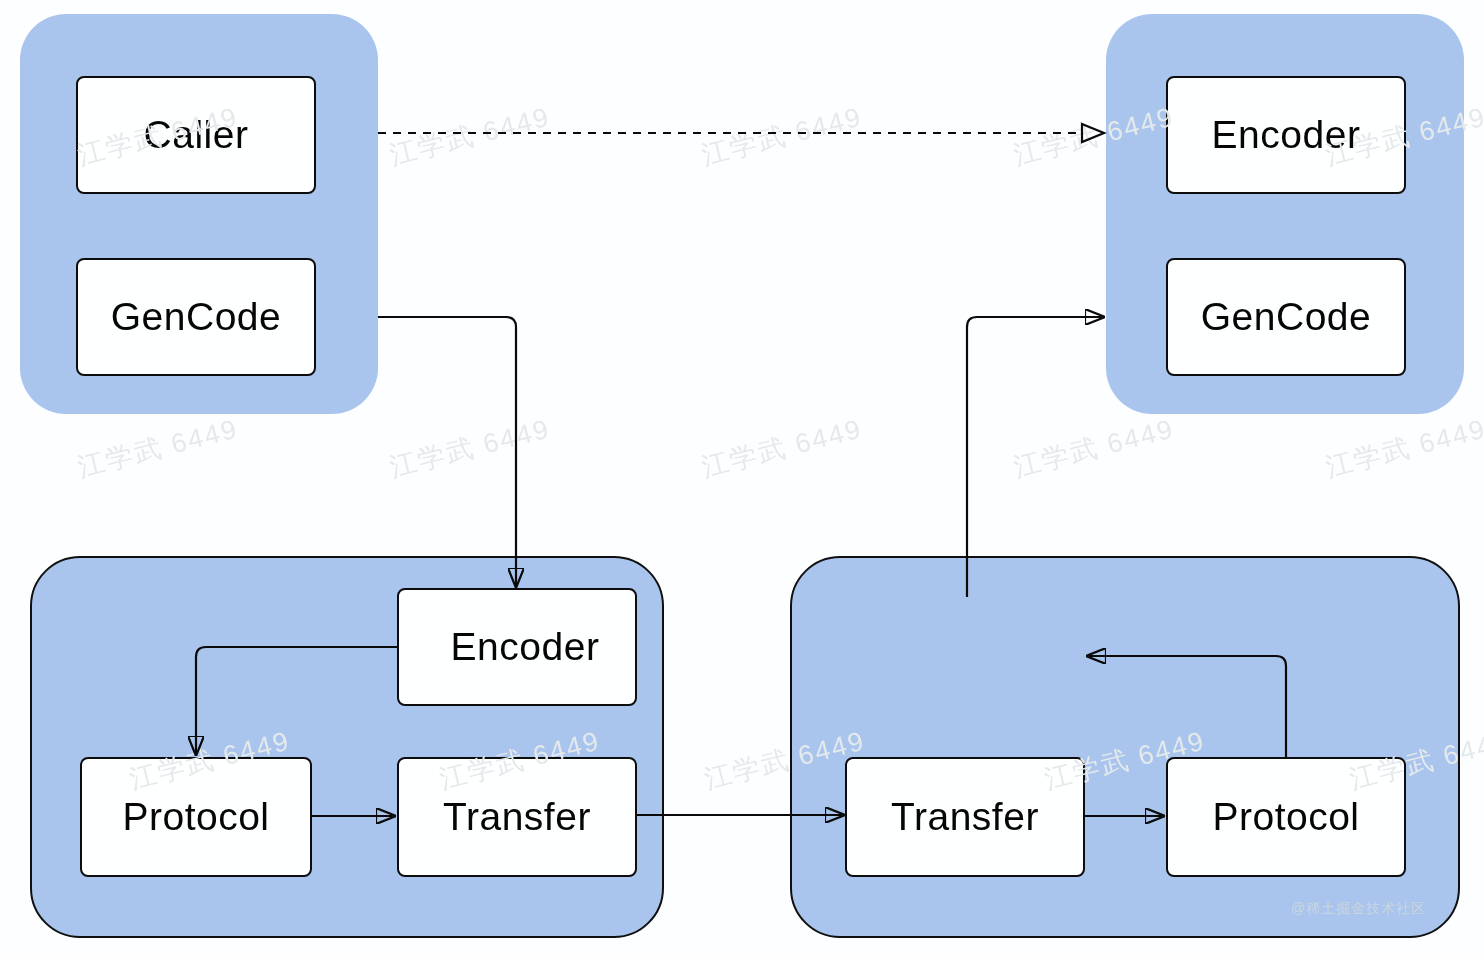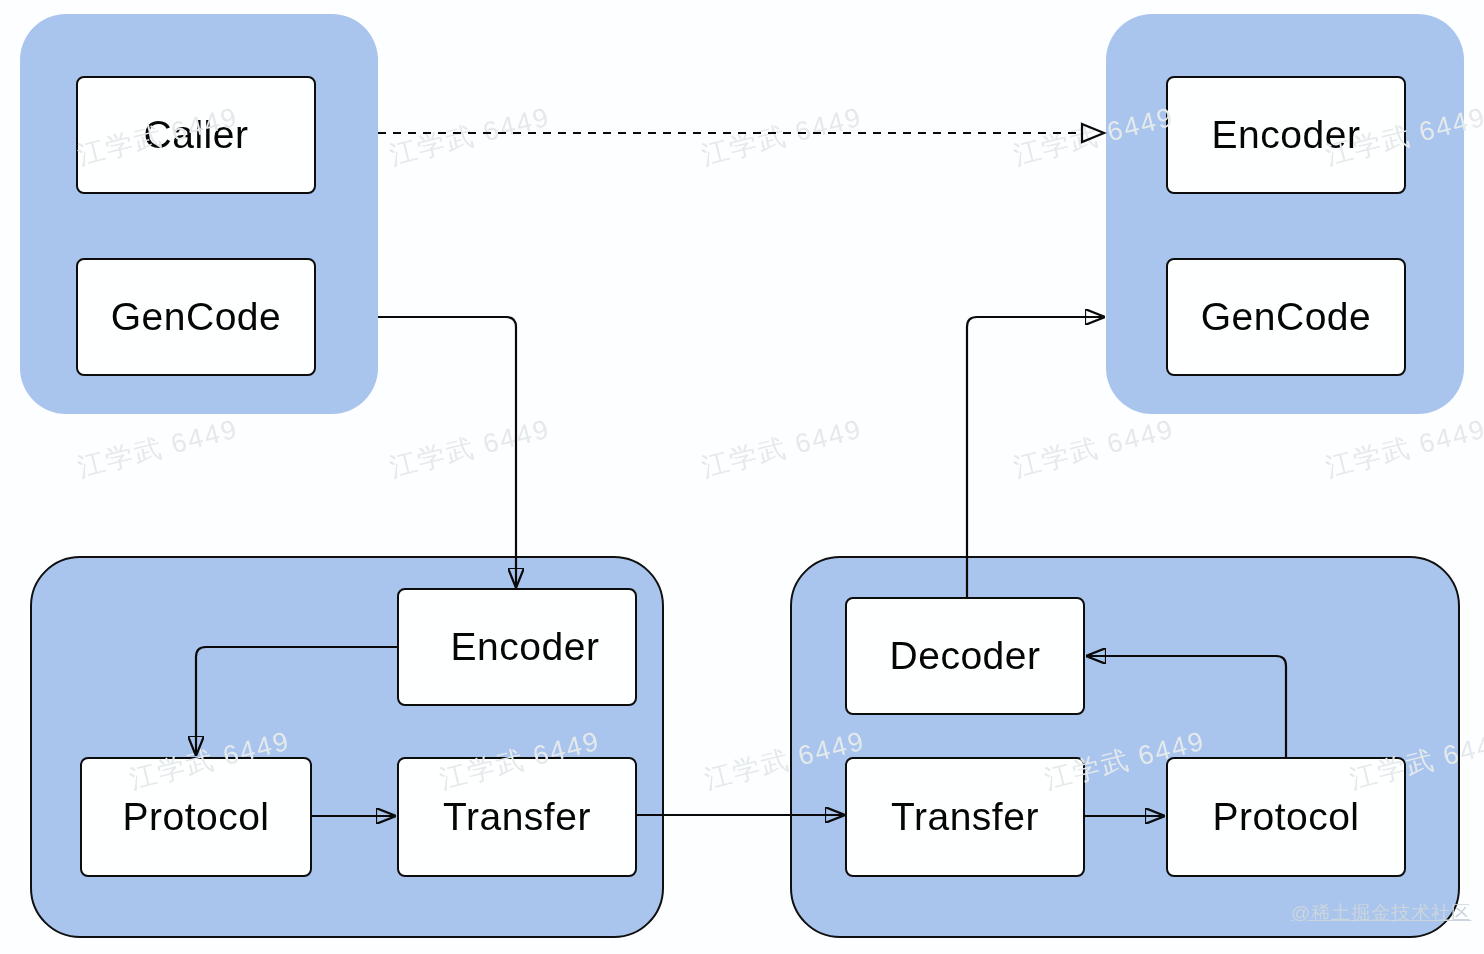--- a/index.html
+++ b/index.html
@@ -14,22 +14,22 @@
     position:absolute;background:#feffff;border:2.5px solid #0d0d0d;border-radius:8px;
     display:flex;align-items:center;justify-content:center;
     font-size:39px;color:#060606;letter-spacing:0.5px;
   }
   .wm{
     position:absolute;color:#e4e9ec;font-size:27px;letter-spacing:2px;
     transform:rotate(-14deg);transform-origin:left center;white-space:nowrap;
     z-index:5;pointer-events:none;
   }
   .brand{
-    position:absolute;left:1291px;top:900px;font-size:19px;color:#ccd5dd;
-    text-decoration:underline;letter-spacing:1px;z-index:6;white-space:nowrap;
+    position:absolute;left:1291px;top:900px;font-size:14px;color:#ccd5dd;
+    letter-spacing:1px;z-index:6;white-space:nowrap;
   }
   svg.connectors{position:absolute;left:0;top:0;z-index:10;pointer-events:none;}
   svg.connectors path{fill:none;stroke:#0a0a0a;stroke-width:2.2;}
 </style>
 </head>
 <body>
 
 <div class="canvas">
 
   <div class="group" style="left:20px;top:14px;width:358px;height:400px;"></div>
@@ -50,23 +50,20 @@
     <span>GenCode</span>
   </div>
   <div class="node" style="left:397px;top:588px;width:240px;height:118px;padding-left:16px;">
     <span>Encoder</span>
   </div>
   <div class="node" style="left:80px;top:757px;width:232px;height:120px;">
     <span>Protocol</span>
   </div>
   <div class="node" style="left:397px;top:757px;width:240px;height:120px;">
     <span>Transfer</span>
-  </div>
-  <div class="node" style="left:845px;top:597px;width:240px;height:118px;">
-    <span>Decoder</span>
   </div>
   <div class="node" style="left:845px;top:757px;width:240px;height:120px;">
     <span>Transfer</span>
   </div>
   <div class="node" style="left:1166px;top:757px;width:240px;height:120px;">
     <span>Protocol</span>
   </div>
 
   <span class="wm" style="left:78px;top:138px;">江学武 6449</span>
   <span class="wm" style="left:390px;top:138px;">江学武 6449</span>

